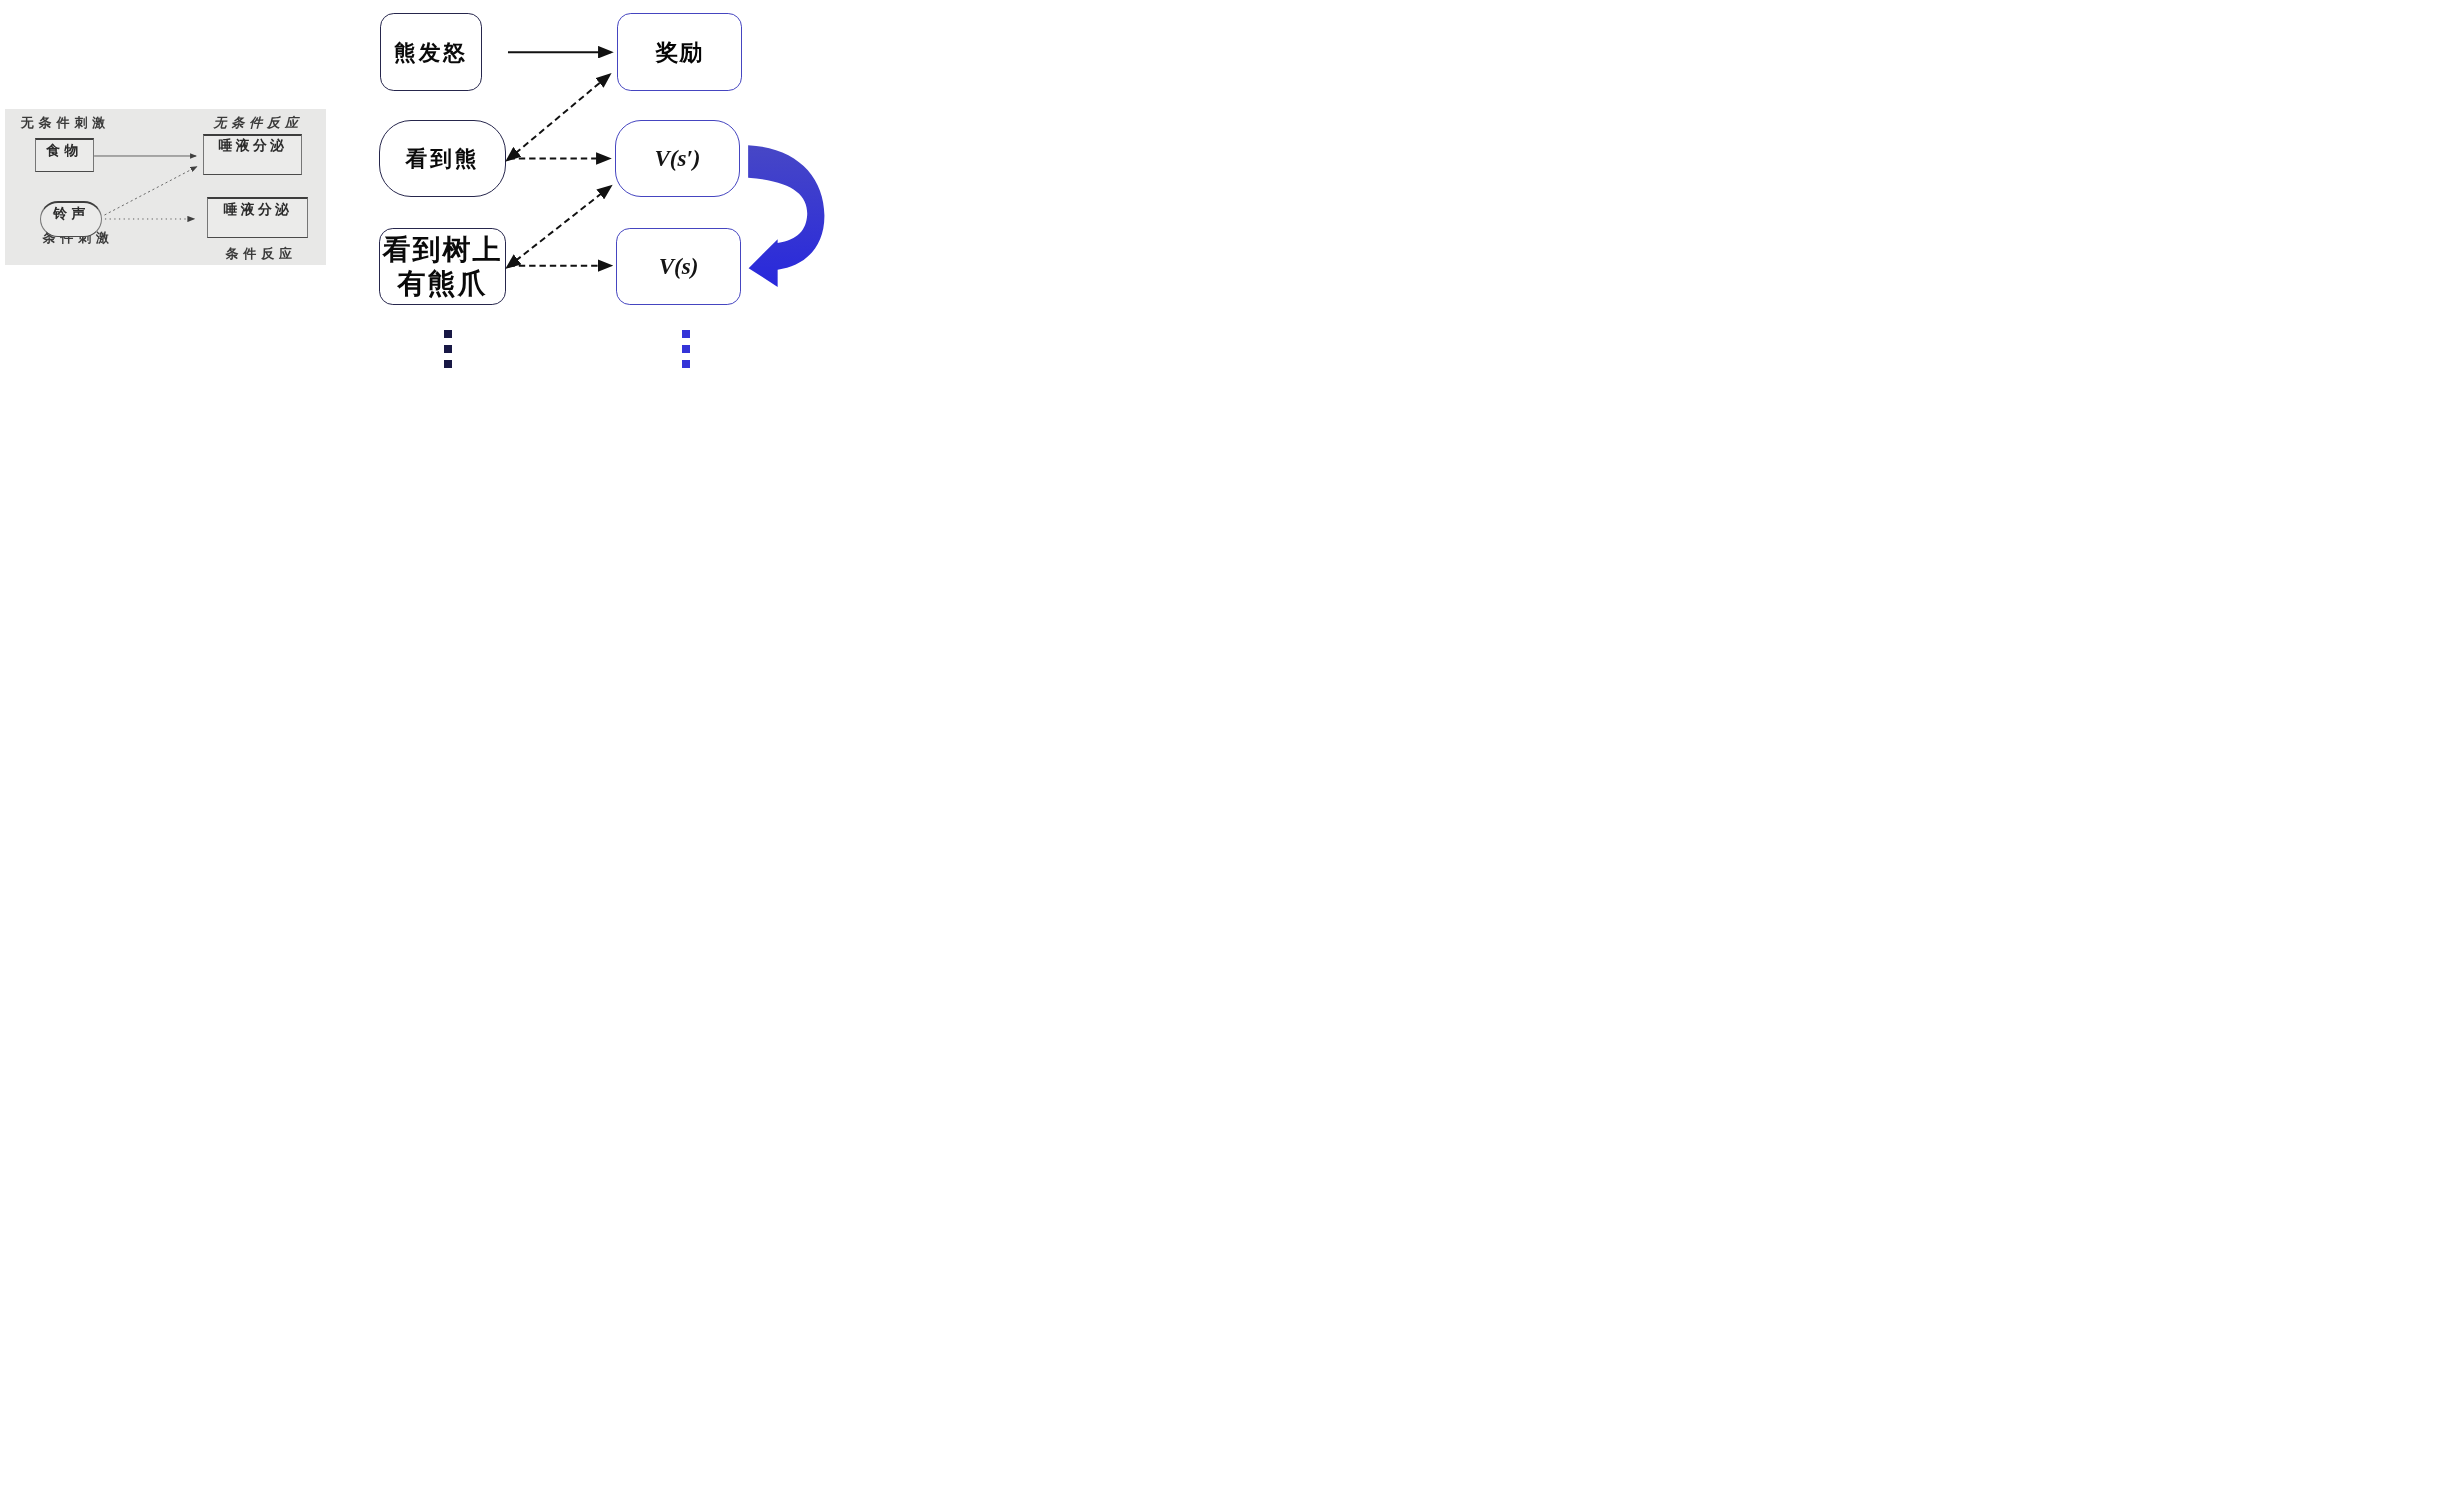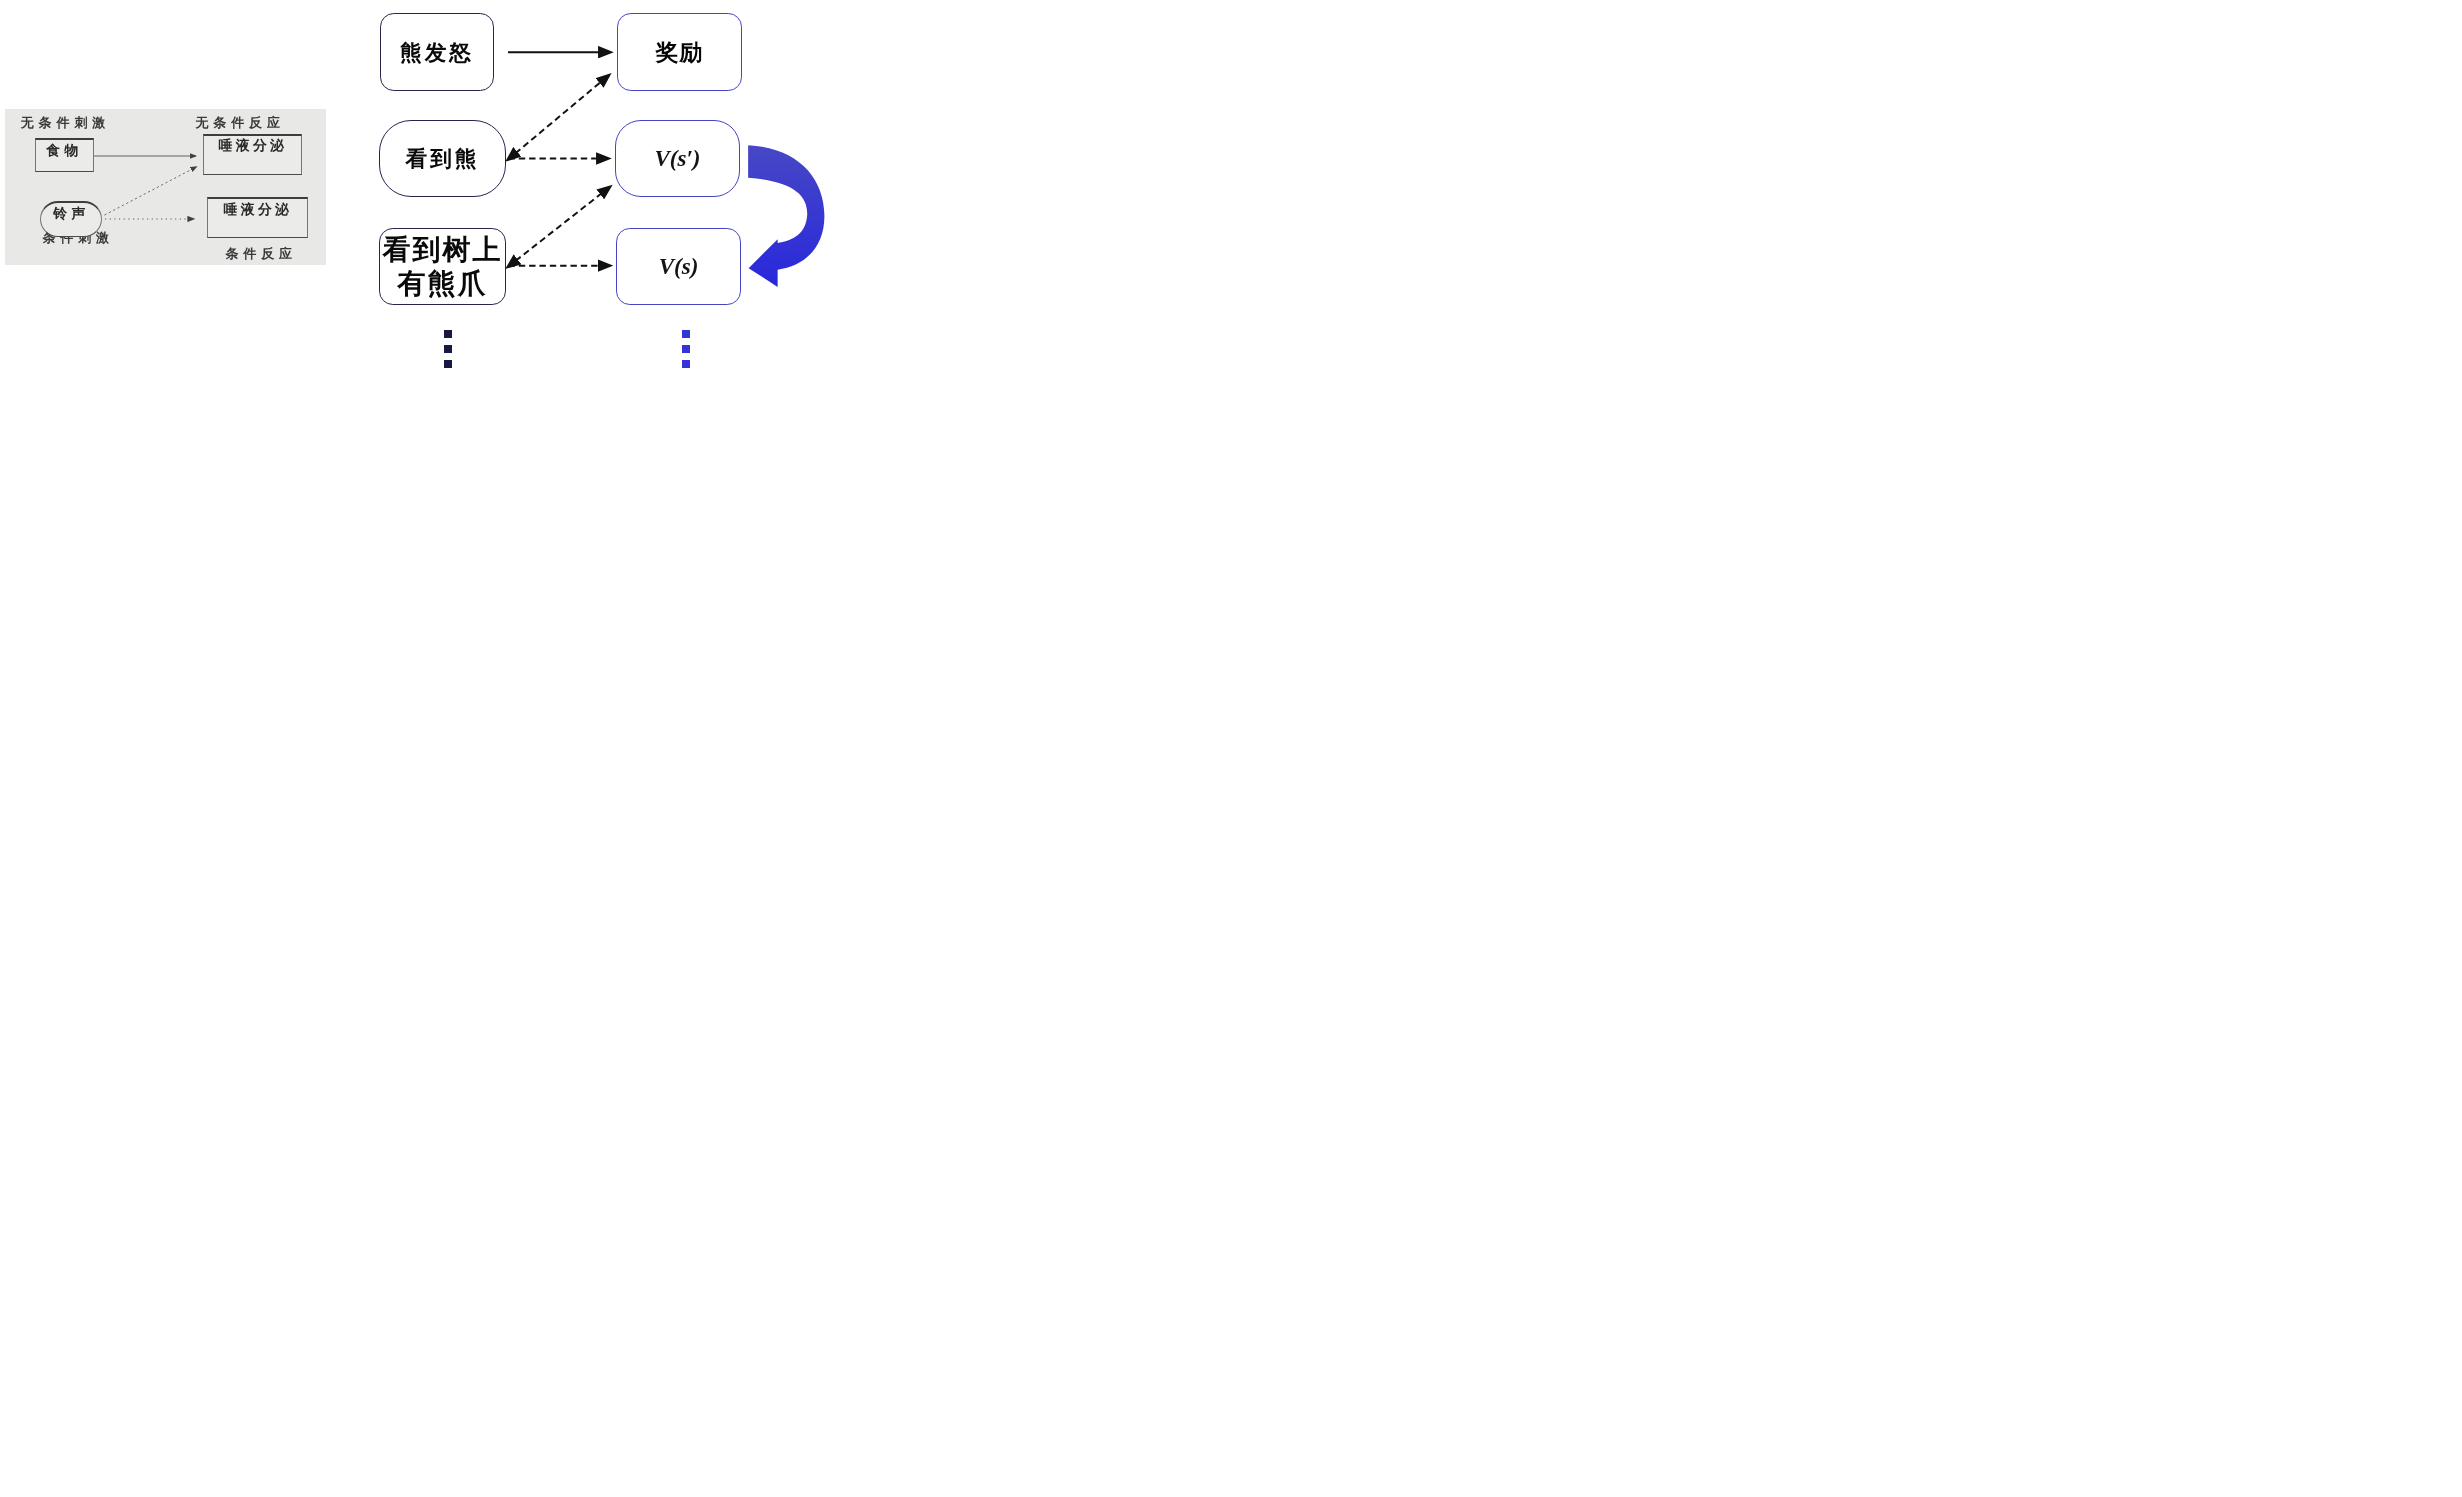--- a/index.html
+++ b/index.html
@@ -32,39 +32,39 @@
   .dots-left .dot{background:#181845;}
   .dots-right .dot{background:#3434d8;}
 </style>
 </head>
 <body>
 
 <div class="canvas">
 
   <section class="panel">
     <span class="plabel" style="left:15.3px;top:5.4px;">无条件刺激</span>
-    <span class="plabel" style="left:190px;top:5.4px;">无条件反应</span>
+    <span class="plabel" style="left:208px;top:5.4px;font-style:italic;">无条件反应</span>
     <span class="plabel" style="left:37px;top:120px;">条件刺激</span>
     <span class="plabel" style="left:220px;top:136px;">条件反应</span>
 
     <div class="gbox" style="left:29.5px;top:29px;width:59px;height:34px;">
       <span class="t" style="letter-spacing:4.4px;">食物</span>
     </div>
     <div class="gbox" style="left:198px;top:24.6px;width:99px;height:41px;">
       <span class="t">唾液分泌</span>
     </div>
     <div class="gbox" style="left:35px;top:92px;width:62px;height:36px;border-radius:18px;">
       <span class="t" style="letter-spacing:4.4px;">铃声</span>
     </div>
     <div class="gbox" style="left:202px;top:88px;width:101px;height:41px;">
       <span class="t">唾液分泌</span>
     </div>
   </section>
 
-  <div class="node state" style="left:380px;top:13.3px;width:114px;height:78px;justify-content:center;">
+  <div class="node state" style="left:380px;top:13.3px;width:102px;height:78px;justify-content:center;">
     <span class="cjk-big">熊发怒</span>
   </div>
   <div class="node value" style="left:617px;top:13.3px;width:125px;height:78px;">
     <span class="serif-big">奖励</span>
   </div>
 
   <div class="node state" style="left:379px;top:120px;width:127px;height:77px;border-radius:32px;">
     <span class="cjk-big">看到熊</span>
   </div>
   <div class="node value" style="left:615px;top:120px;width:125px;height:77px;border-radius:26px;">

